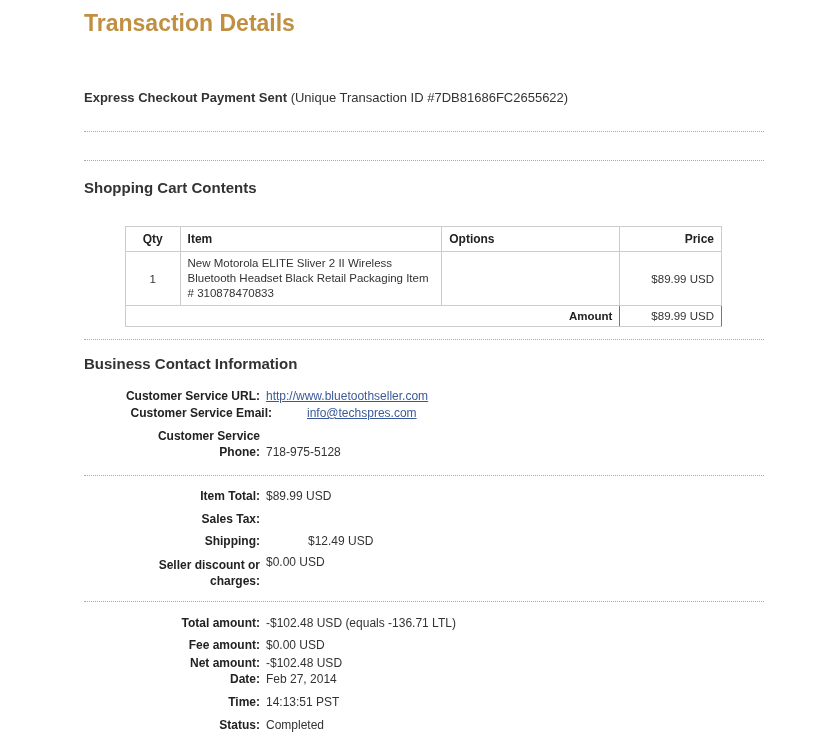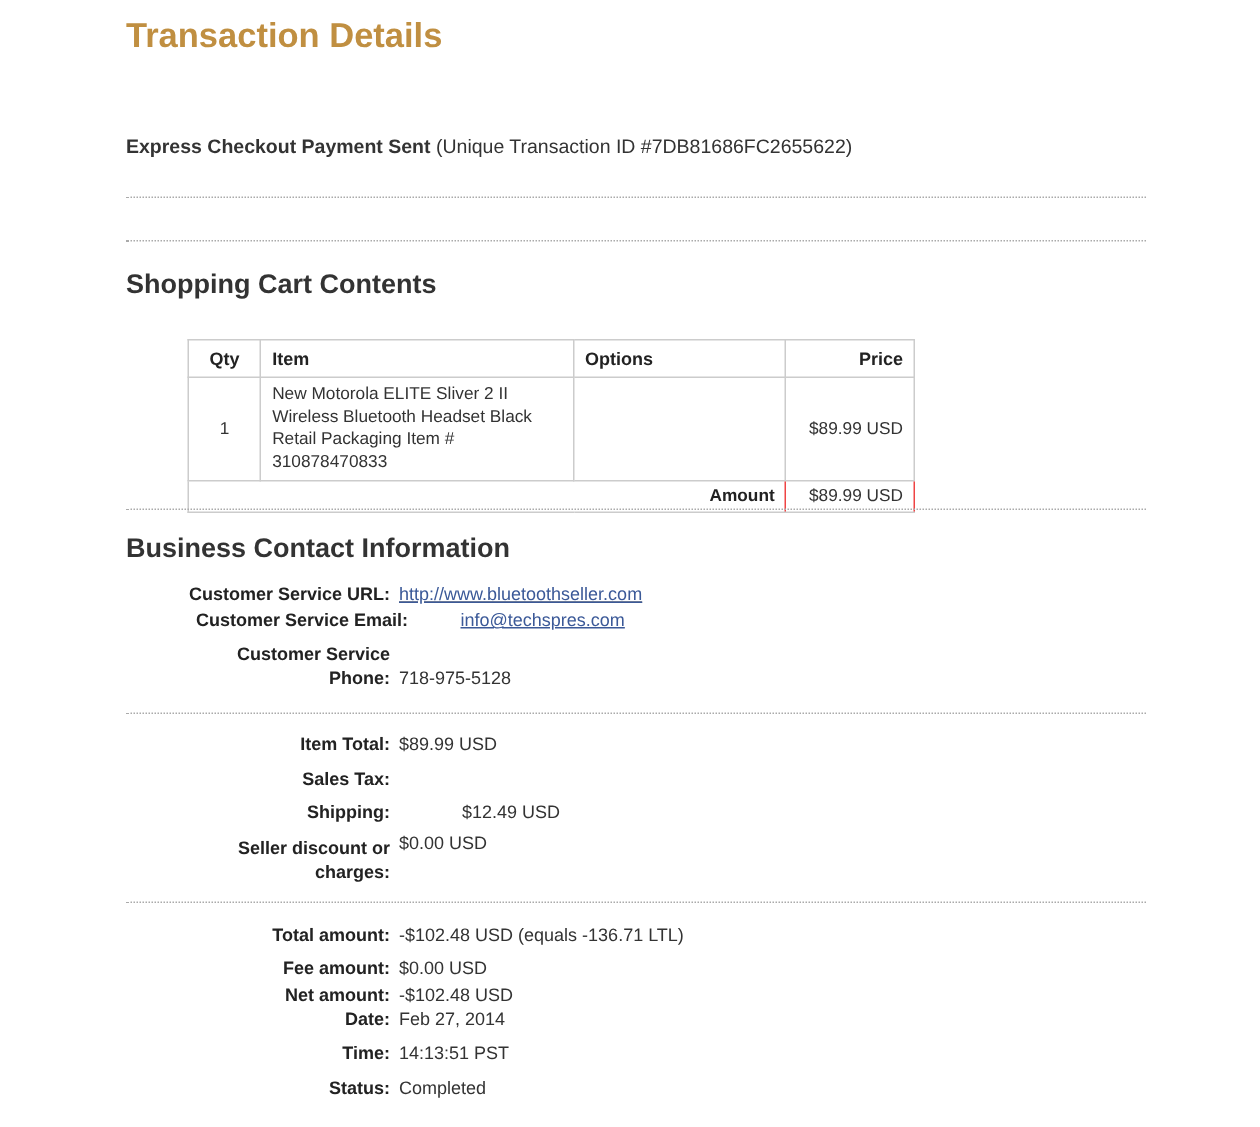--- a/index.html
+++ b/index.html
@@ -45,29 +45,29 @@
     position: absolute;
     left: 84px;
     width: 680px;
     border-top: 1px dotted #aaaaaa;
     height: 0;
   }
   .section-head {
     position: absolute;
     left: 84px;
     font-weight: bold;
-    font-size: 18px;
+    font-size: 15px;
     color: #333333;
   }
   
   .cart {
     position: absolute;
     left: 125px;
     top: 226px;
-    width: 485px;
+    width: 597px;
     border-collapse: collapse;
     font-size: 11.5px;
   }
   .cart th, .cart td {
     border: 1px solid #cccccc;
     padding: 4px 7px;
     vertical-align: top;
   }
   .cart thead th {
     background: #ffffff;

